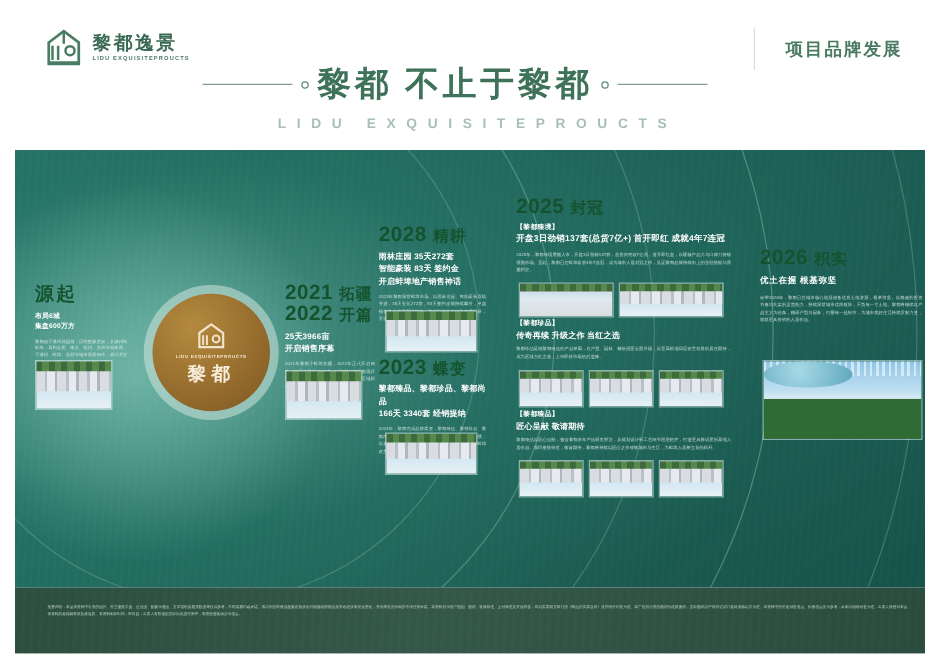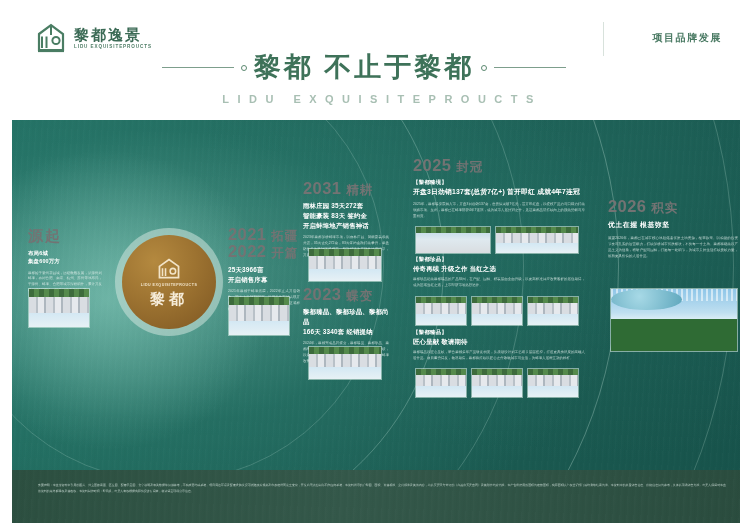--- a/index.html
+++ b/index.html
@@ -7,21 +7,21 @@
   .page{position:relative;width:740px;height:523px;background:#ffffff;overflow:hidden;margin-left:12px;}
 
   
   .header{position:absolute;left:0;top:0;width:740px;height:120px;background:#ffffff;}
   .brand{position:absolute;left:24px;top:22px;display:flex;align-items:center;gap:8px;}
   .brand-mark{width:30px;height:32px;flex:0 0 auto;}
   .brand-txt{display:flex;flex-direction:column;justify-content:center;}
   .brand-cn{font-size:15px;font-weight:700;color:#3b6a55;letter-spacing:2px;line-height:1.15;}
   .brand-en{font-size:4.6px;font-weight:700;color:#4e7d66;letter-spacing:.9px;line-height:1.2;margin-top:1px;}
 
-  .hdr-right{position:absolute;right:30px;top:31px;font-size:10px;font-weight:700;color:#4a7a63;letter-spacing:1.6px;}
+  .hdr-right{position:absolute;right:30px;top:31px;font-size:14px;font-weight:700;color:#4a7a63;letter-spacing:1.6px;}
   .hdr-divider{position:absolute;right:148px;top:22px;width:1px;height:34px;background:#d8e2dc;}
 
   .title-wrap{position:absolute;left:0;top:54px;width:704px;display:flex;align-items:center;justify-content:center;gap:7px;}
   .t-line{width:72px;height:1.4px;background:#7d9e8c;}
   .t-dot{width:6px;height:6px;border:1.5px solid #5d8a72;border-radius:50%;box-sizing:border-box;}
   .t-main{font-size:27px;font-weight:700;color:#3e7259;letter-spacing:3px;line-height:1;}
   .t-sub{position:absolute;left:0;top:93px;width:740px;text-align:center;font-size:11px;font-weight:700;
         color:#a8bfb3;letter-spacing:8.5px;}
 
   
@@ -47,21 +47,21 @@
   
   .medal{position:absolute;left:103px;top:228px;width:108px;height:108px;border-radius:50%;
         background:rgba(205,228,220,.55);display:flex;align-items:center;justify-content:center;}
   .medal-in{width:94px;height:94px;border-radius:50%;
         background:radial-gradient(circle at 34% 28%,#b4893f 0%,#9d7331 45%,#8a6228 78%,#7a561f 100%);
         display:flex;flex-direction:column;align-items:center;justify-content:center;gap:1px;}
   .medal-en{font-size:3.6px;font-weight:700;color:#f3e6cd;letter-spacing:.5px;}
   .medal-cn{font-size:15px;font-weight:700;color:#f6ecd9;letter-spacing:4px;margin-top:2px;text-align:center;}
 
   
-  .yr{font-size:16.5px;font-weight:700;color:#737373;letter-spacing:.4px;line-height:1.05;}
+  .yr{font-size:16.5px;font-weight:700;color:#14532d;letter-spacing:.4px;line-height:1.05;}
   .yr .kw{font-size:12.5px;margin-left:5px;letter-spacing:1px;}
   .hl{font-size:7.6px;font-weight:700;color:#ffffff;line-height:1.55;letter-spacing:.2px;}
   .bl{font-size:3.4px;color:rgba(232,244,240,.80);line-height:1.75;letter-spacing:.1px;text-align:justify;}
   .tag{font-size:5.4px;font-weight:700;color:#ffffff;letter-spacing:.3px;line-height:1.5;}
 
   .blk{position:absolute;}
 
   
   .b-origin{left:16px;top:228px;width:74px;}
   .b-origin .yr{font-size:15px;letter-spacing:2px;}
@@ -221,21 +221,21 @@
     <div class="bl">2021年黎都于蚌埠拓疆，2022年正式开启销售，25天内劲销3966亩，以强劲的市场表现开启了黎都在蚌埠的品牌元年，迅速奠定区域标杆地位，成为城市人居发展的重要力量。</div>
   </div>
   <div class="ph p-2122">
     <i class="sky"></i>
     <i class="bldg"></i>
     <i class="trees"></i>
   </div>
 
   <div class="blk b-2023">
     <div class="yr">
-      <span>2031</span><span class="kw">精耕</span>
+      <span>2028</span><span class="kw">精耕</span>
     </div>
     <div class="hl" style="white-space:pre-line">雨林庄园 35天272套
 智能豪装 83天 签约金
 开启蚌埠地产销售神话</div>
     <div class="bl">2023年黎都深耕蚌埠市场，以雨林庄园、智能豪装双线并进，35天去化272套，83天签约金额持续攀升，单盘销售多次登顶区域榜首，刷新蚌埠地产销售速度纪录，开启黎都销售神话新篇章。</div>
   </div>
   <div class="ph p-2023">
     <i class="sky"></i>
     <i class="bldg"></i>
     <i class="trees"></i>

